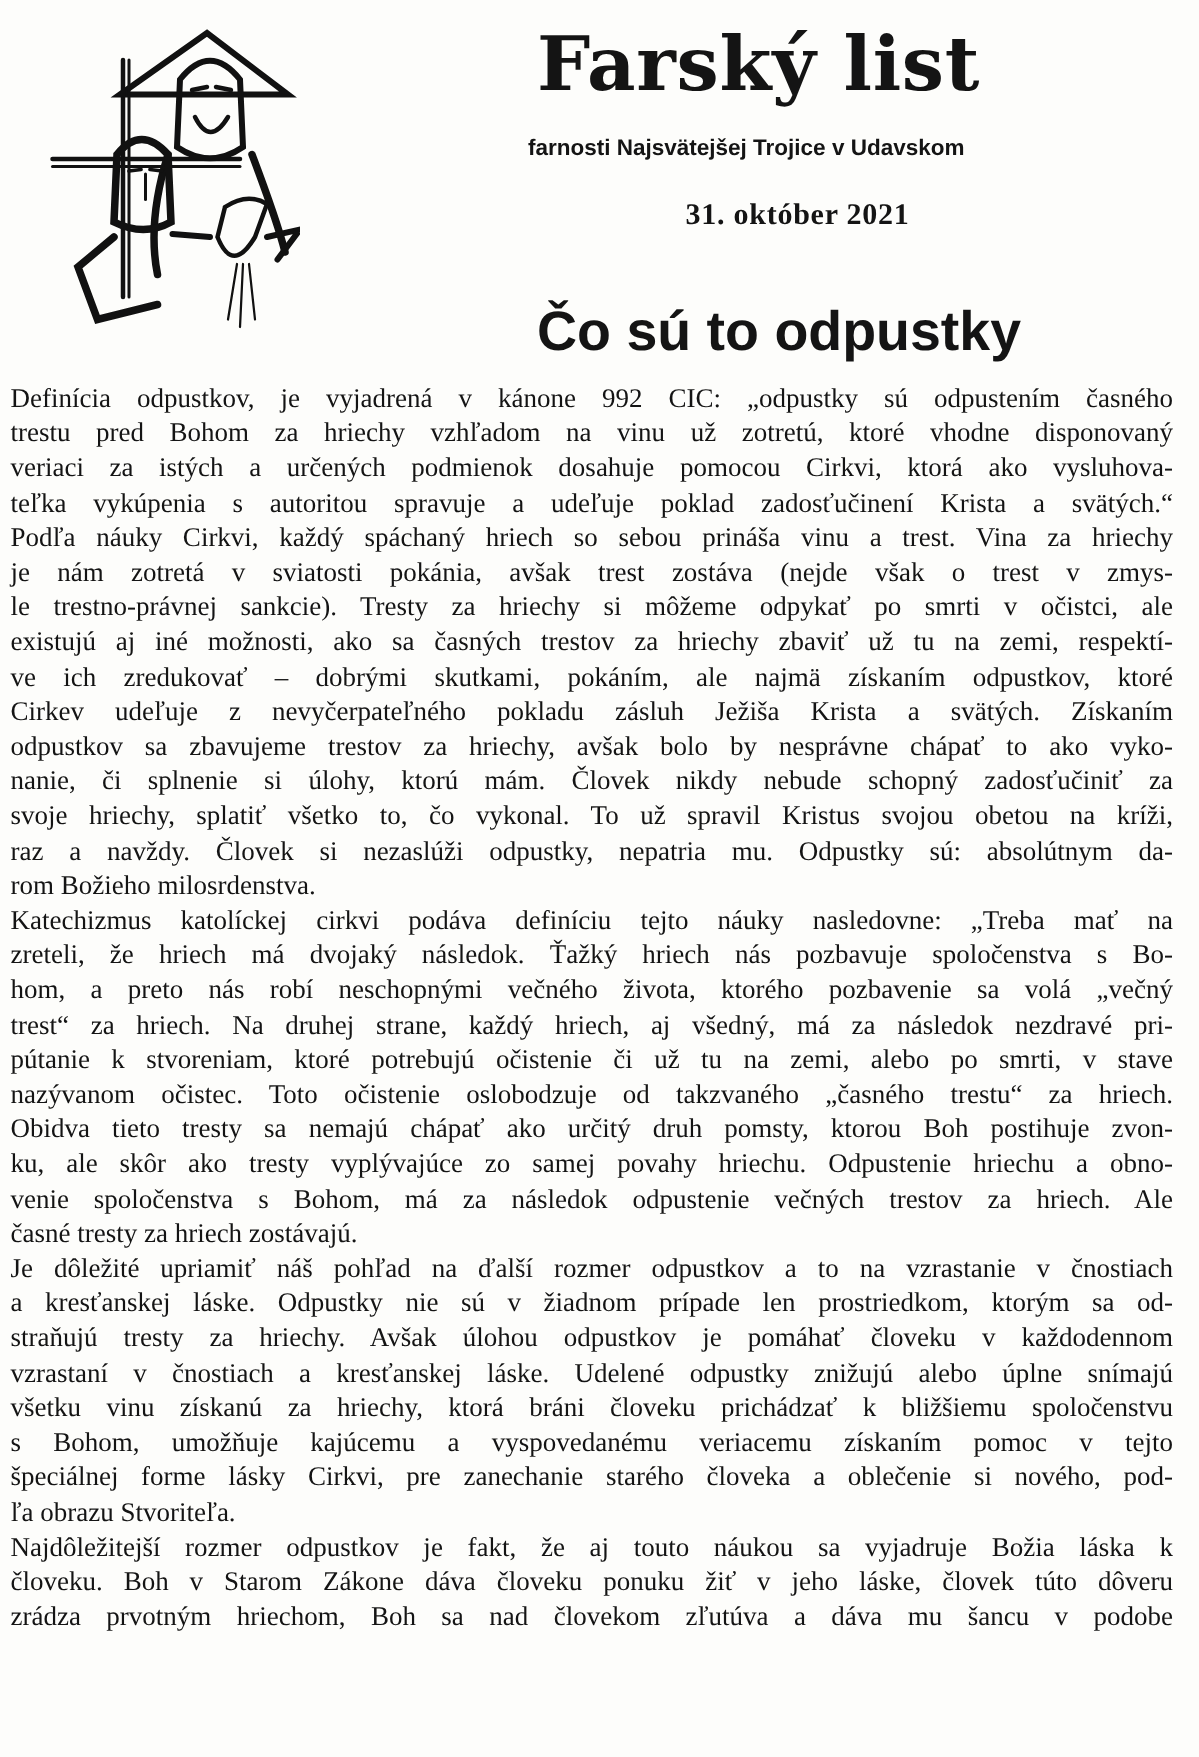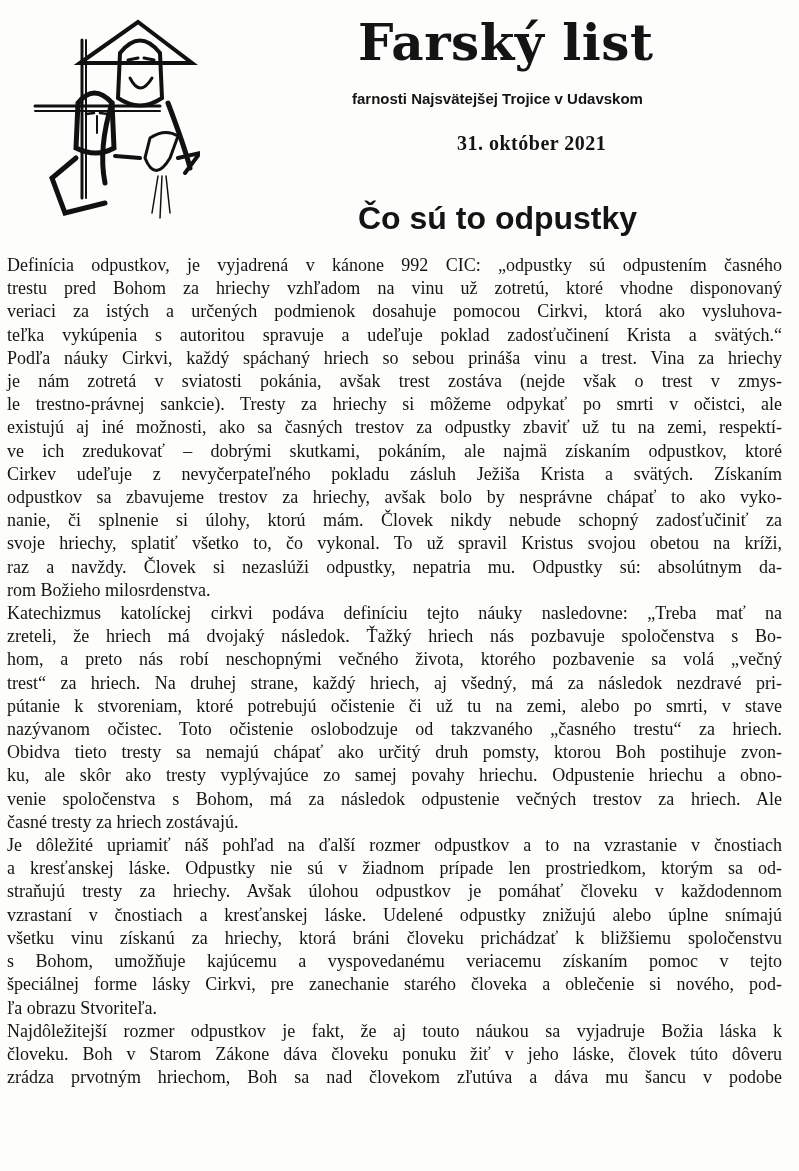--- a/index.html
+++ b/index.html
@@ -2,21 +2,21 @@
 <html><head>
 <meta charset="utf-8">
 <style>
   html, body { margin: 0; padding: 0; background: #fdfdfb; }
   body { width: 799px; height: 1171px; overflow: hidden; position: relative; color: #141414; }
   .page { position: relative; width: 639px; height: 1171px; }
   .logo { position: absolute; left: 20px; top: 8px; width: 180px; height: 215px; }
   .masthead-title { position: absolute; left: 358px; top: 18px; font-family: "DejaVu Serif", serif; font-weight: bold; font-size: 50px; letter-spacing: 0.5px; line-height: 1; white-space: nowrap; }
   .masthead-sub { position: absolute; left: 352px; top: 90px; font-family: "Liberation Sans", sans-serif; font-weight: bold; font-size: 15px; white-space: nowrap; }
   .masthead-date { position: absolute; left: 428px; top: 132px; font-family: "Liberation Serif", serif; font-weight: bold; font-size: 20px; letter-spacing: 0.5px; white-space: nowrap; margin-left: 29px; }
-  .article-title { position: absolute; left: 358px; top: 200px; font-family: "Liberation Sans", sans-serif; font-weight: bold; font-size: 32px; white-space: nowrap; }
+  .article-title { position: absolute; left: 358px; top: 200px; font-family: "Liberation Sans", sans-serif; font-weight: bold; font-size: 37px; white-space: nowrap; }
   .body { position: absolute; left: 7px; top: 254px; width: 775px; font-family: "Liberation Serif", serif; font-size: 18px; line-height: 23.2px; text-align: justify; }
   .line { display: block; white-space: nowrap; text-align-last: justify; text-align: justify; }
   .line.last { text-align-last: left; }
 </style>
 </head>
 <body>
 
 <div class="page">
 
   <svg class="logo" viewBox="0 0 180 215" xmlns="http://www.w3.org/2000/svg">
@@ -56,21 +56,21 @@
   <h1 class="article-title" style="margin:0;">Čo sú to odpustky</h1>
 
   <div class="body" id="article-body">
       <span class="line">Definícia odpustkov, je vyjadrená v kánone 992 CIC: „odpustky sú odpustením časného</span>
       <span class="line">trestu pred Bohom za hriechy vzhľadom na vinu už zotretú, ktoré vhodne disponovaný</span>
       <span class="line">veriaci za istých a určených podmienok dosahuje pomocou Cirkvi, ktorá ako vysluhova-</span>
       <span class="line">teľka vykúpenia s autoritou spravuje a udeľuje poklad zadosťučinení Krista a svätých.“</span>
       <span class="line">Podľa náuky Cirkvi, každý spáchaný hriech so sebou prináša vinu a trest. Vina za hriechy</span>
       <span class="line">je nám zotretá v sviatosti pokánia, avšak trest zostáva (nejde však o trest v zmys-</span>
       <span class="line">le  trestno-právnej sankcie). Tresty za hriechy si môžeme odpykať po smrti v očistci, ale</span>
-      <span class="line">existujú aj iné možnosti, ako sa časných trestov za odpustky zbaviť už tu na zemi, respektí-</span>
+      <span class="line">existujú aj iné možnosti, ako sa časných trestov za hriechy zbaviť už tu na zemi, respektí-</span>
       <span class="line">ve ich zredukovať – dobrými skutkami, pokáním, ale najmä získaním odpustkov, ktoré</span>
       <span class="line">Cirkev udeľuje z nevyčerpateľného pokladu zásluh Ježiša Krista a svätých. Získaním</span>
       <span class="line">odpustkov sa zbavujeme trestov za hriechy, avšak bolo by nesprávne chápať to ako vyko-</span>
       <span class="line">nanie, či splnenie si úlohy, ktorú mám. Človek nikdy nebude schopný zadosťučiniť za</span>
       <span class="line">svoje hriechy, splatiť všetko to, čo vykonal. To už spravil Kristus svojou obetou na kríži,</span>
       <span class="line">raz a navždy. Človek si nezaslúži odpustky, nepatria mu. Odpustky sú: absolútnym da-</span>
       <span class="line last">rom Božieho milosrdenstva.</span>
       <span class="line">Katechizmus katolíckej cirkvi podáva definíciu tejto náuky nasledovne: „Treba mať na</span>
       <span class="line">zreteli, že hriech má dvojaký následok. Ťažký hriech nás pozbavuje spoločenstva s Bo-</span>
       <span class="line">hom, a preto nás robí neschopnými večného života, ktorého pozbavenie sa volá „večný</span>

